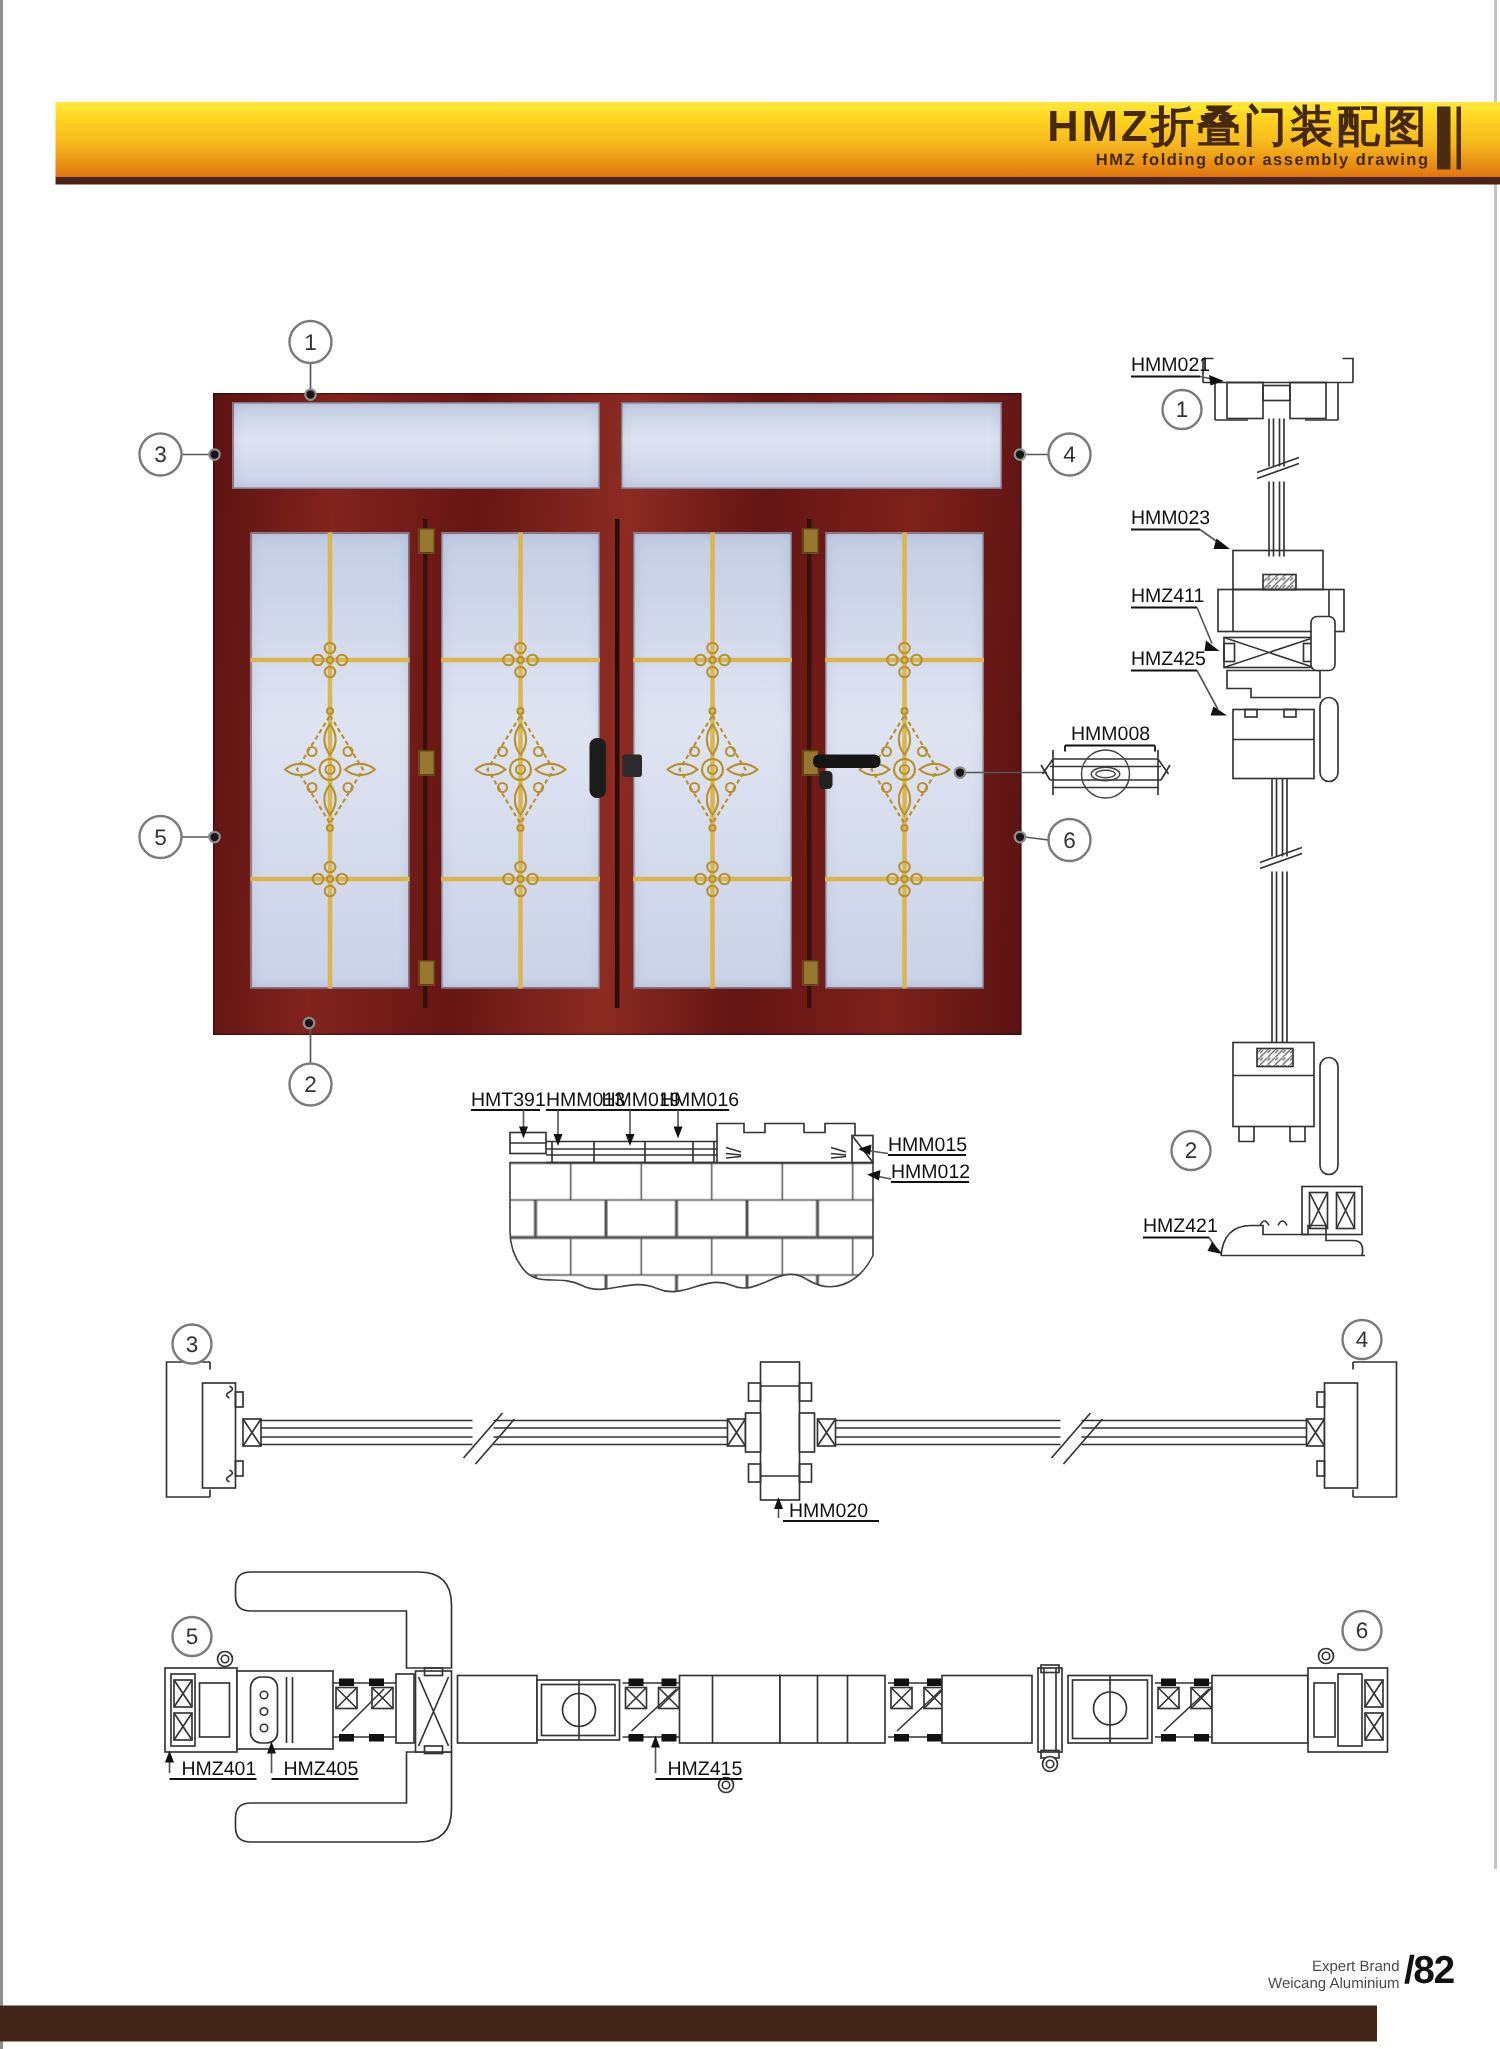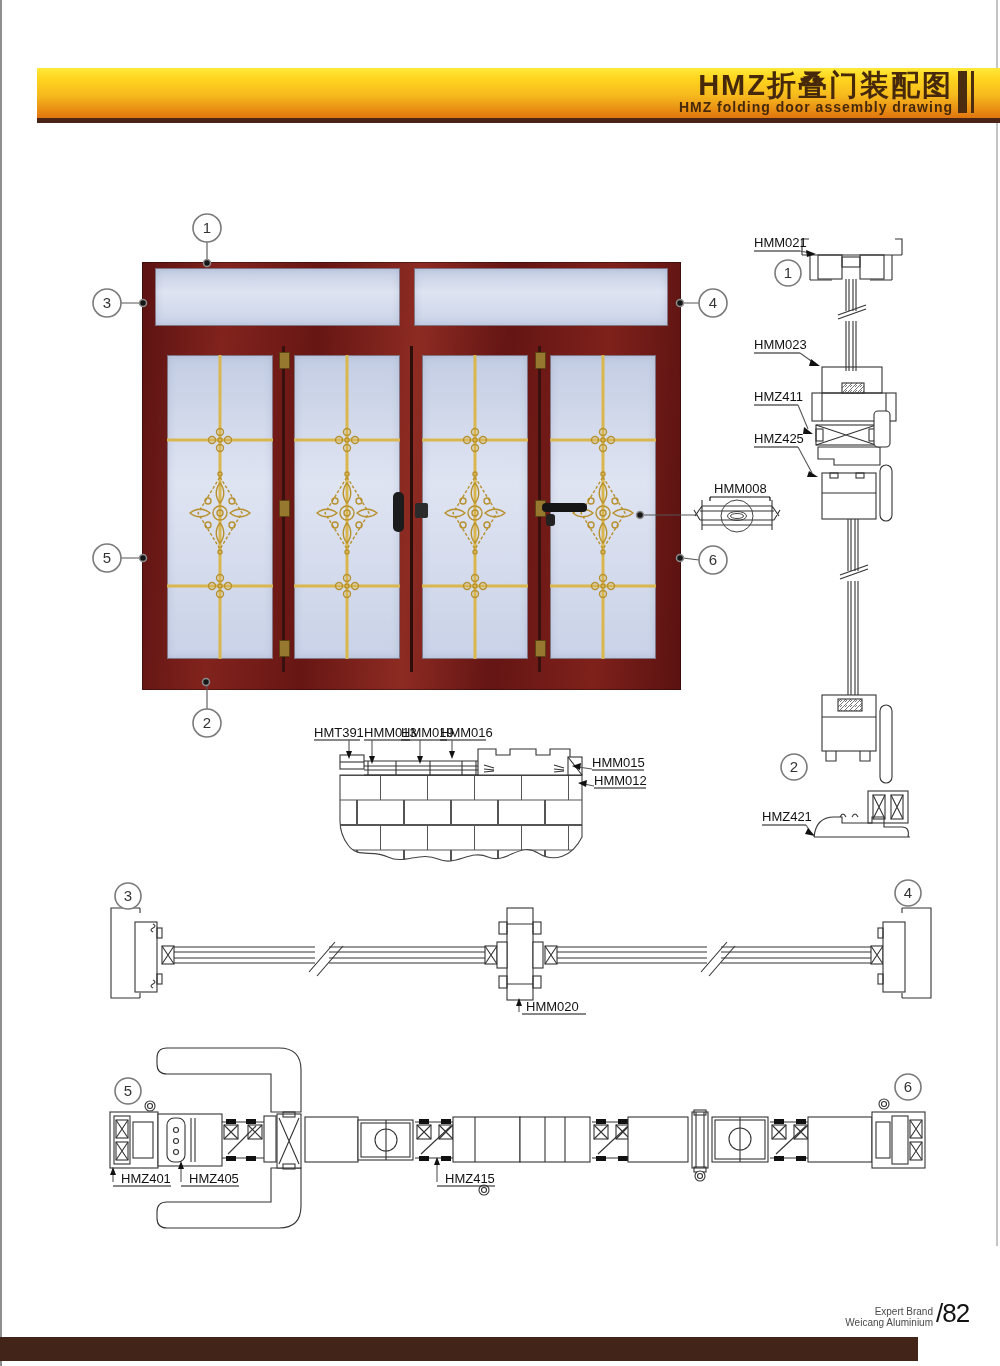--- a/index.html
+++ b/index.html
@@ -7,21 +7,21 @@
         font-family:"Liberation Sans","DejaVu Sans",sans-serif;}
   .edge-left{position:absolute;left:0;top:0;width:2px;height:1366px;background:#8f8f8f;}
   .edge-right{position:absolute;left:996px;top:0;width:2px;height:1246px;background:#c4c4c4;}
 
   
   .banner{position:absolute;left:37px;top:68px;width:978px;height:50px;
     background:linear-gradient(180deg,var(--banner-top) 0%,#ffd41e 22%,var(--banner-mid) 55%,var(--banner-bottom) 100%);
     border-bottom:5px solid var(--banner-rule);}
   .banner-text{position:absolute;right:62px;top:2px;text-align:right;color:var(--banner-text);}
   .banner-title{font-size:29px;font-weight:bold;letter-spacing:2px;line-height:30px;}
-  .banner-sub{font-size:14px;font-weight:bold;letter-spacing:1px;line-height:14px;}
+  .banner-sub{font-size:11px;font-weight:bold;letter-spacing:1px;line-height:14px;}
   .banner-bar1{position:absolute;right:48px;top:3px;width:9px;height:42px;background:#4a2c10;}
   .banner-bar2{position:absolute;right:41px;top:3px;width:3px;height:42px;background:#4a2c10;}
 
   
   .elev{position:absolute;left:142px;top:262px;width:539px;height:428px;
     background:linear-gradient(93deg,#5c1312,#82231d 15%,#671614 32%,var(--wood-light) 50%,#641514 66%,#7f211b 84%,#5a1211);
     box-shadow:inset 0 0 0 1px rgba(0,0,0,.35);}
   .glass{position:absolute;background:linear-gradient(180deg,#c3cde3,var(--glass-light) 42%,var(--glass-mid));
     box-shadow:inset 0 0 0 1px rgba(60,20,20,.45), inset 0 0 8px rgba(90,110,160,.25);}
   .hinge-line{position:absolute;top:84px;width:3px;height:326px;background:#38100d;}
@@ -43,21 +43,21 @@
   .arrow{fill:#111;stroke:none;}
   .callout{fill:#fff;stroke:#7a7a7a;stroke-width:1.6;}
   .dot{fill:#161616;stroke:#8d8d8d;stroke-width:1.5;}
   .pad{fill:#111;stroke:none;}
   .gline{stroke:var(--decor-gold);fill:none;}
   .orn{stroke:var(--ornament-gold);fill:none;stroke-width:1.4;}
   .wavy{fill:url(#brick);stroke:#444;stroke-width:1.1;}
 
   
   .brand{position:absolute;right:67px;top:1306px;text-align:right;font-size:10px;color:#4a4a4a;line-height:11px;}
-  .pageno{position:absolute;left:936px;top:1298px;font-size:26px;font-weight:400;color:#121212;letter-spacing:-1px;}
+  .pageno{position:absolute;left:936px;top:1298px;font-size:26px;font-weight:700;color:#121212;letter-spacing:-1px;}
   .footer-bar{position:absolute;left:0;top:1337px;width:918px;height:24px;background:var(--footer-bar);}
 </style>
 </head>
 <body>
 
 <div class="page">
   <div class="edge-left"></div>
   <div class="edge-right"></div>
 
   <svg width="0" height="0">

